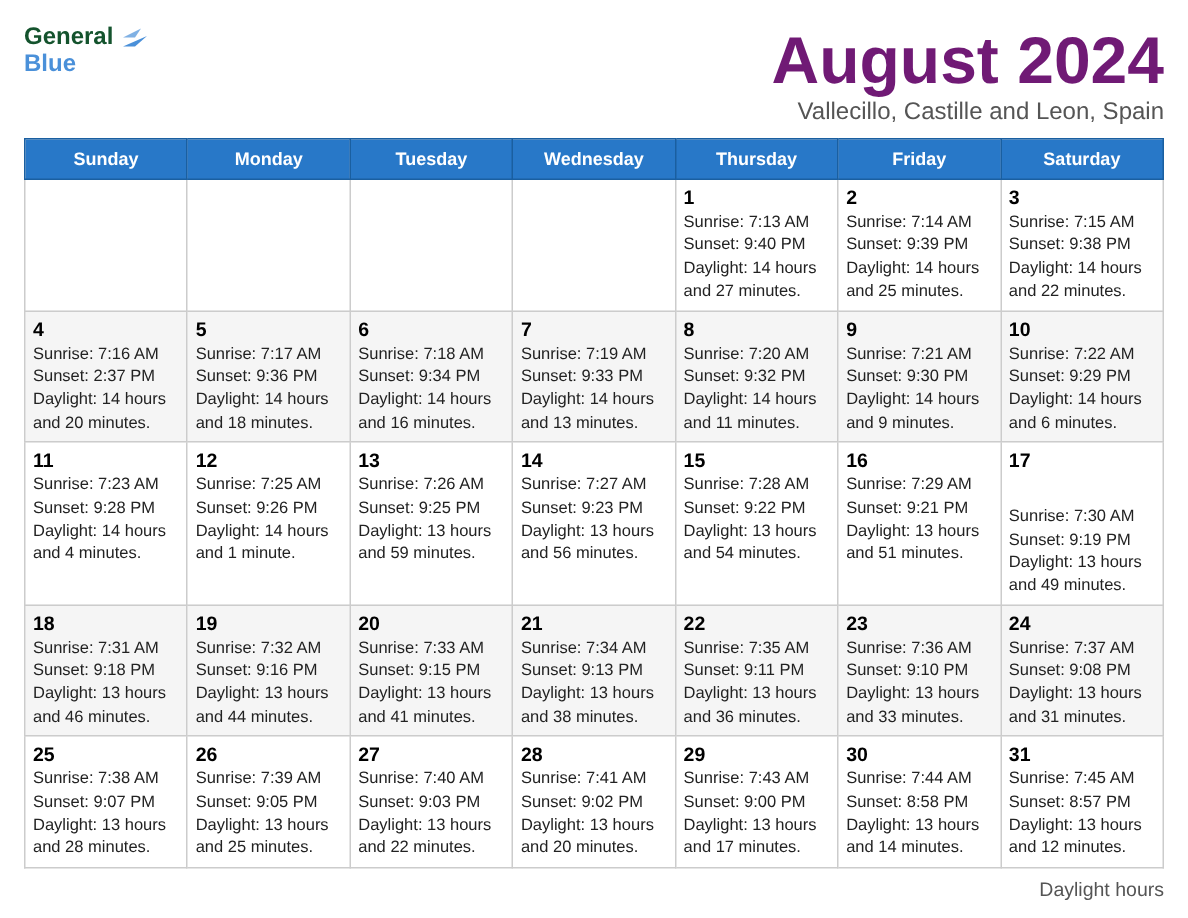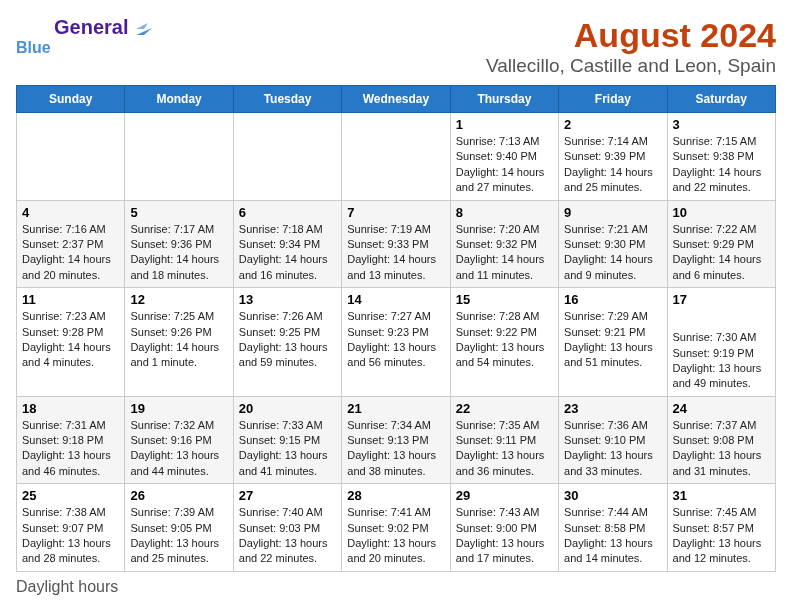--- a/index.html
+++ b/index.html
@@ -18,26 +18,26 @@
     }
     .logo {
       display: flex;
       align-items: center;
       gap: 4px;
     }
     .title-area {
       text-align: right;
     }
     .main-title {
-      font-size: 34px;
+      font-size: 44px;
       font-weight: bold;
-      color: #c2410c;
+      color: #701a75;
     }
     .subtitle {
-      font-size: 19px;
+      font-size: 16px;
       color: #555;
     }
     table {
       width: 100%;
       border-collapse: collapse;
       font-size: 11px;
     }
     .day-header {
       background-color: #2878c8;
       color: #fff;
@@ -69,32 +69,32 @@
       background-color: #f5f5f5;
     }
     tr:nth-child(odd) td {
       background-color: #fff;
     }
     .empty-cell {
       background-color: #fff !important;
     }
     .footer {
       margin-top: 6px;
-      text-align: left;
-      font-size: 16px;
+      text-align: right;
+      font-size: 13px;
       color: #555;
     }
   </style>
 </head>
 <body>
 
 <div class="header-area">
   <div class="logo">
   <div style="display:flex;flex-direction:column;line-height:1.15;">
-    <span style="font-size:20px;font-weight:bold;color:#4c1d95;margin-left:38px;">General
+    <span style="font-size:16px;font-weight:bold;color:#14532d;">General
       <svg style="vertical-align:middle;" width="18" height="16" viewBox="0 0 18 16">
         <polygon points="2,14 18,7 10,14" fill="#4a90d9"></polygon>
         <polygon points="2,8 14,2 10,8" fill="#4a90d9" opacity="0.7"></polygon>
       </svg>
     </span>
     <span style="font-size:16px;font-weight:bold;color:#4a90d9;">Blue</span>
   </div>
 </div>
   <div class="title-area">
     <div class="main-title">August 2024</div>

